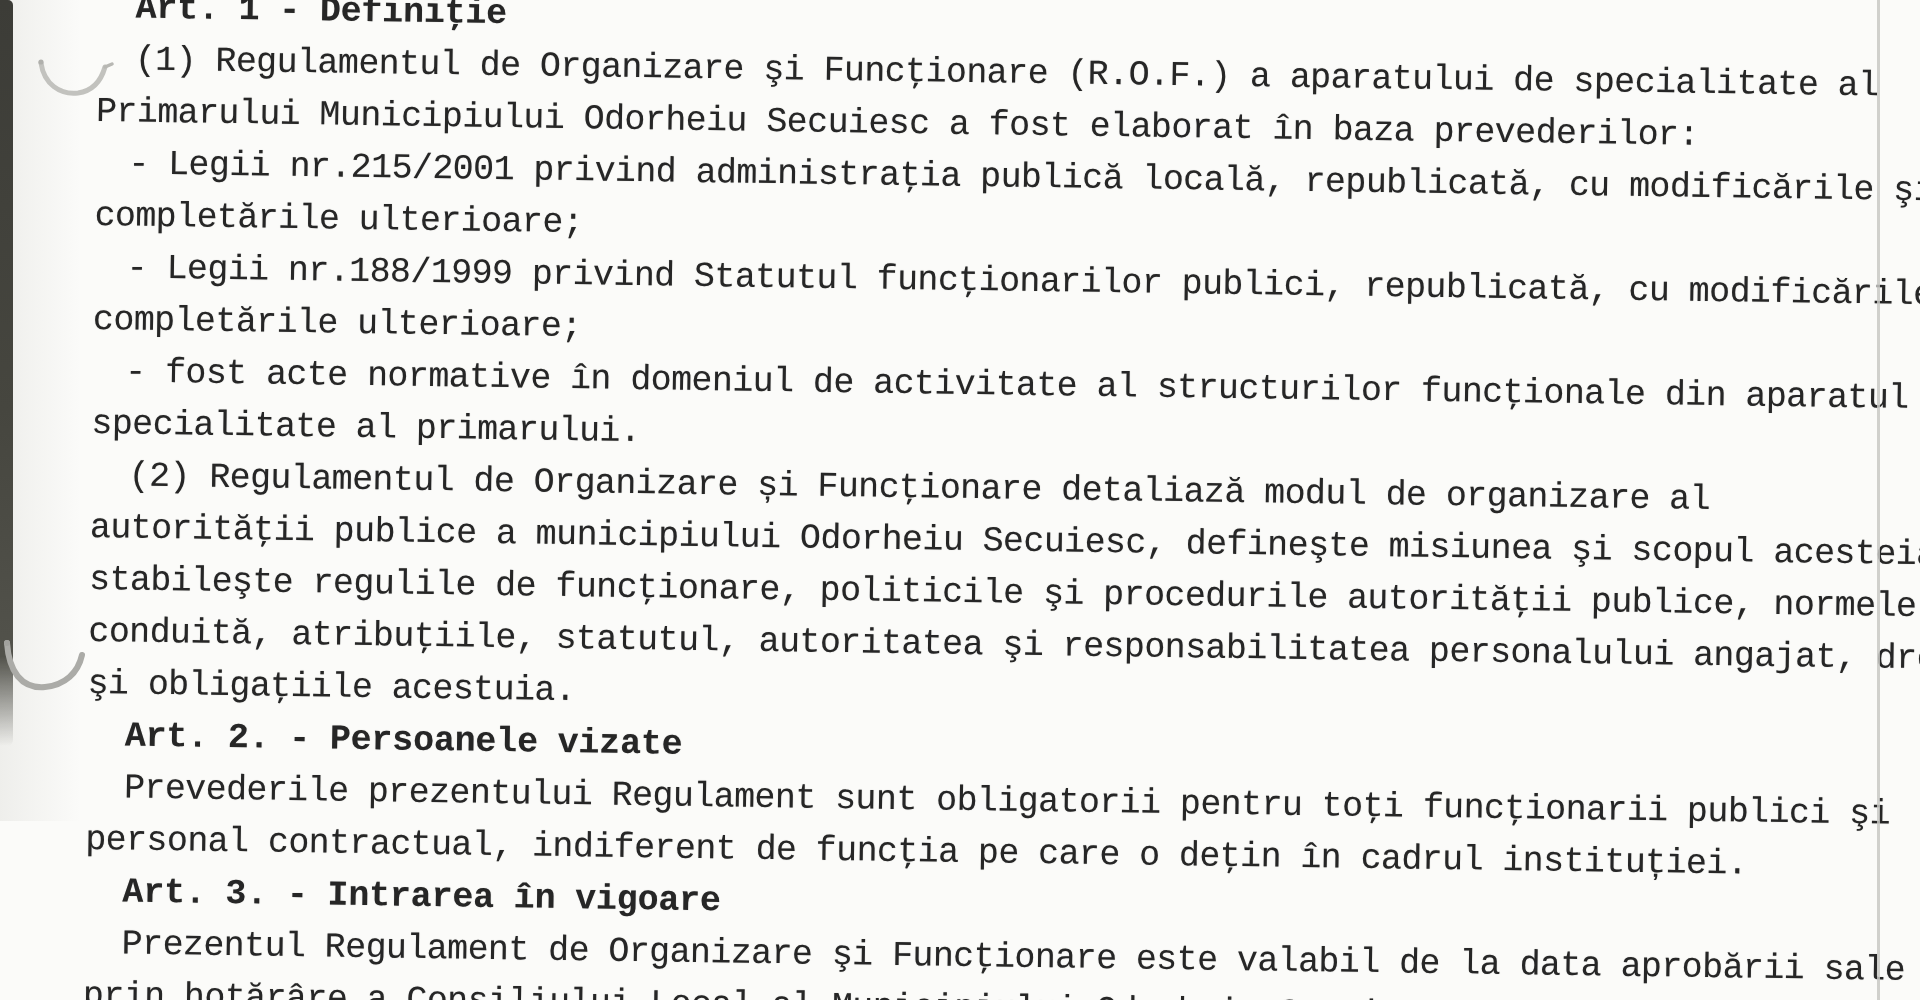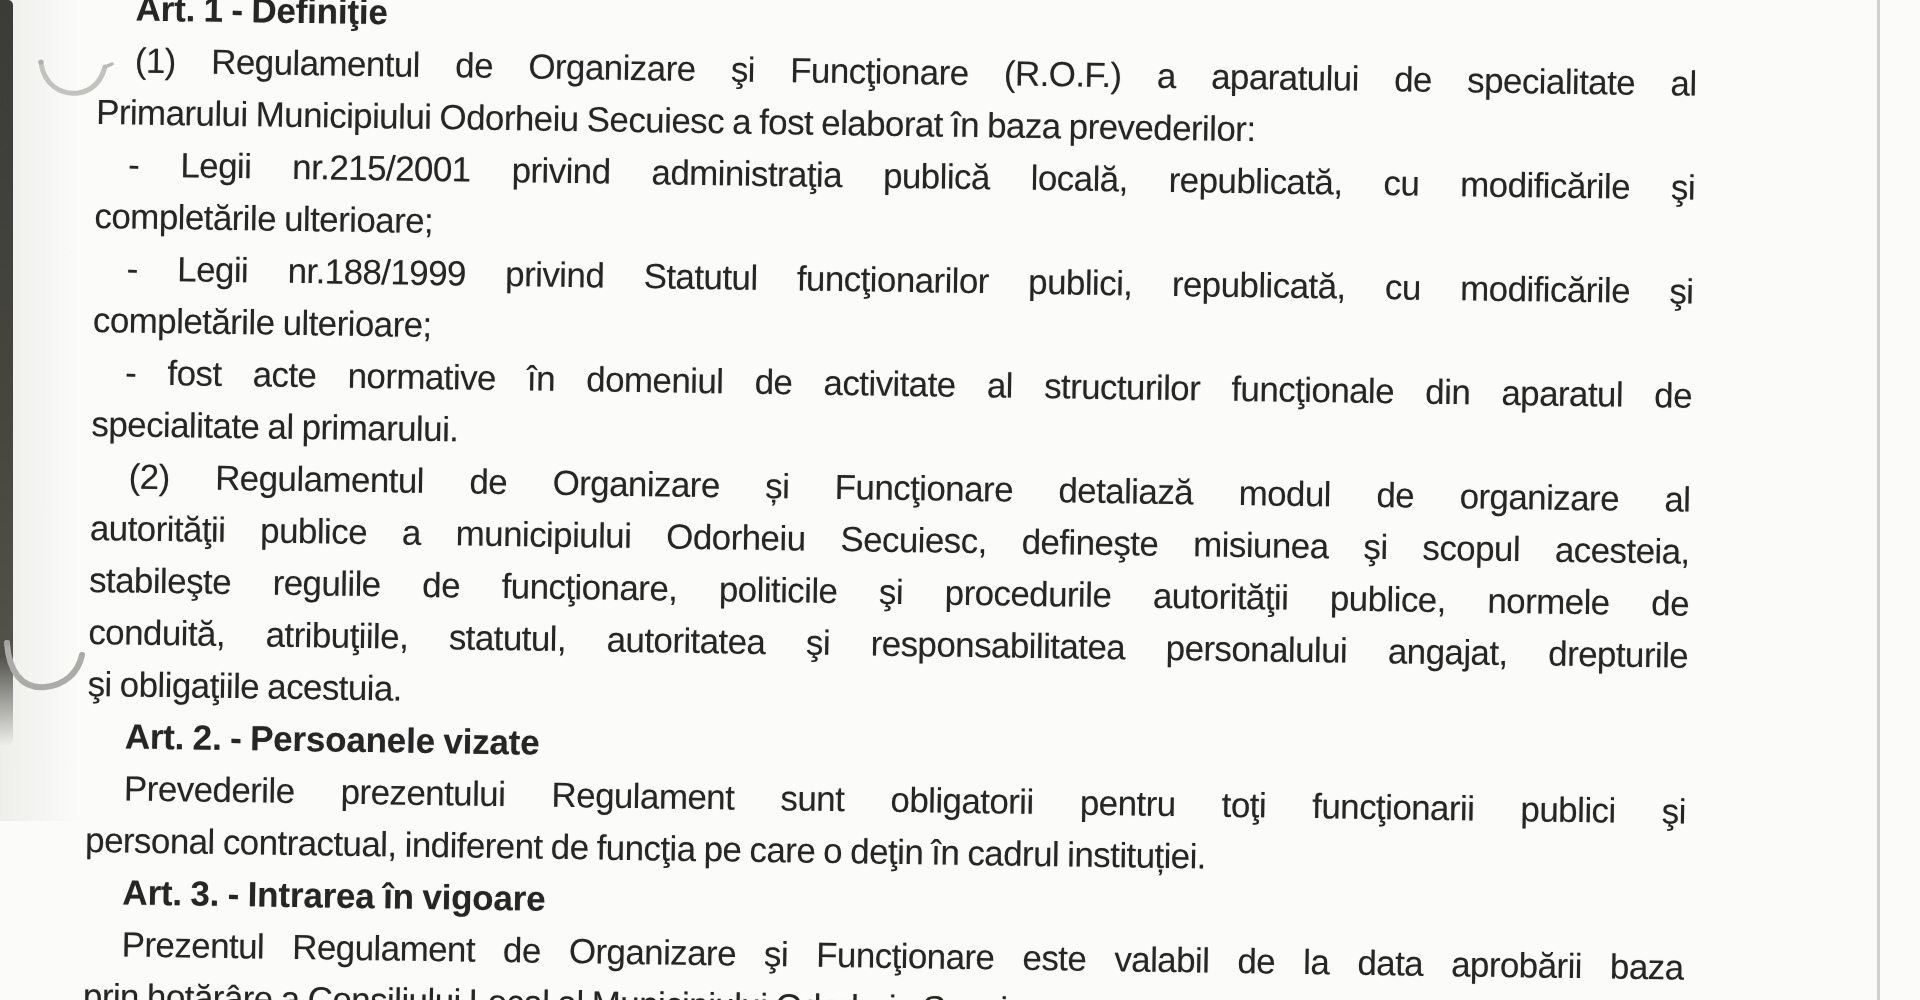--- a/index.html
+++ b/index.html
@@ -9,21 +9,21 @@
     --page-edge-line:#c8c8c4;
     --curl-color:#bdbdb9;
   }
   *{box-sizing:border-box;}
   html,body{margin:0;padding:0;}
   body{
     width:1920px;height:1000px;overflow:hidden;
     background:var(--page-bg);
     font-family:"Liberation Sans","DejaVu Sans",sans-serif;
   }
-  .page{position:relative;width:1920px;height:821px;background:var(--page-bg);}
+  .page{position:relative;width:1920px;height:821px;background:var(--page-bg);font-family:Liberation Mono, monospace;}
   
   .left-shading{
     position:absolute;left:0;top:0;width:95px;height:100%;
     background:linear-gradient(90deg, rgba(160,160,152,0.14), rgba(160,160,152,0) 85%);
     pointer-events:none;
   }
   
   .edge-strip{
     position:absolute;left:0;top:0;width:13px;height:746px;
     background:linear-gradient(180deg,#3c3c37 0%,#46463f 55%,#52524b 88%,rgba(82,82,75,0) 100%);
@@ -72,21 +72,21 @@
       <div class="line" style="padding-left: 0px;">specialitate al primarului.</div>
       <div class="line jfull" style="padding-left: 38px;"><span>(2) </span><span>Regulamentul </span><span>de </span><span>Organizare </span><span>și </span><span>Funcţionare </span><span>detaliază </span><span>modul </span><span>de </span><span>organizare </span><span>al</span></div>
       <div class="line jfull" style="padding-left: 0px;"><span>autorităţii </span><span>publice </span><span>a </span><span>municipiului </span><span>Odorheiu </span><span>Secuiesc, </span><span>defineşte </span><span>misiunea </span><span>şi </span><span>scopul </span><span>acesteia,</span></div>
       <div class="line jfull" style="padding-left: 0px;"><span>stabileşte </span><span>regulile </span><span>de </span><span>funcţionare, </span><span>politicile </span><span>şi </span><span>procedurile </span><span>autorităţii </span><span>publice, </span><span>normele </span><span>de</span></div>
       <div class="line jfull" style="padding-left: 0px;"><span>conduită, </span><span>atribuţiile, </span><span>statutul, </span><span>autoritatea </span><span>şi </span><span>responsabilitatea </span><span>personalului </span><span>angajat, </span><span>drepturile</span></div>
       <div class="line" style="padding-left: 0px;">şi obligaţiile acestuia.</div>
       <div class="line heading" style="padding-left: 38px;">Art. 2. - Persoanele vizate</div>
       <div class="line jfull" style="padding-left: 38px;"><span>Prevederile </span><span>prezentului </span><span>Regulament </span><span>sunt </span><span>obligatorii </span><span>pentru </span><span>toţi </span><span>funcţionarii </span><span>publici </span><span>şi</span></div>
       <div class="line" style="padding-left: 0px;">personal contractual, indiferent de funcţia pe care o deţin în cadrul instituției.</div>
       <div class="line heading" style="padding-left: 38px;">Art. 3. - Intrarea în vigoare</div>
-      <div class="line jfull" style="padding-left: 38px;"><span>Prezentul </span><span>Regulament </span><span>de </span><span>Organizare </span><span>şi </span><span>Funcţionare </span><span>este </span><span>valabil </span><span>de </span><span>la </span><span>data </span><span>aprobării </span><span>baza</span></div>
+      <div class="line jfull" style="padding-left: 38px;"><span>Prezentul </span><span>Regulament </span><span>de </span><span>Organizare </span><span>şi </span><span>Funcţionare </span><span>este </span><span>valabil </span><span>de </span><span>la </span><span>data </span><span>aprobării </span><span>sale</span></div>
       <div class="line" style="padding-left: 0px;">prin hotărâre a Consiliului Local al Municipiului Odorheiu Secuiesc</div>
     </div>
 
   <div class="edge-strip"></div>
 
   <svg class="curl curl1" width="82" height="48" viewBox="0 0 82 48">
     <path d="M7 9 C10 30, 26 41, 44 39 C58 37, 67 27, 71 13" fill="none" stroke="#c2c2be" stroke-width="5" stroke-linecap="round"></path>
     <circle cx="7" cy="8" r="2.6" fill="#b0b0ac"></circle>
     <path d="M71 13 l7 -3" fill="none" stroke="#b8b8b4" stroke-width="3.5" stroke-linecap="round"></path>
   </svg>

